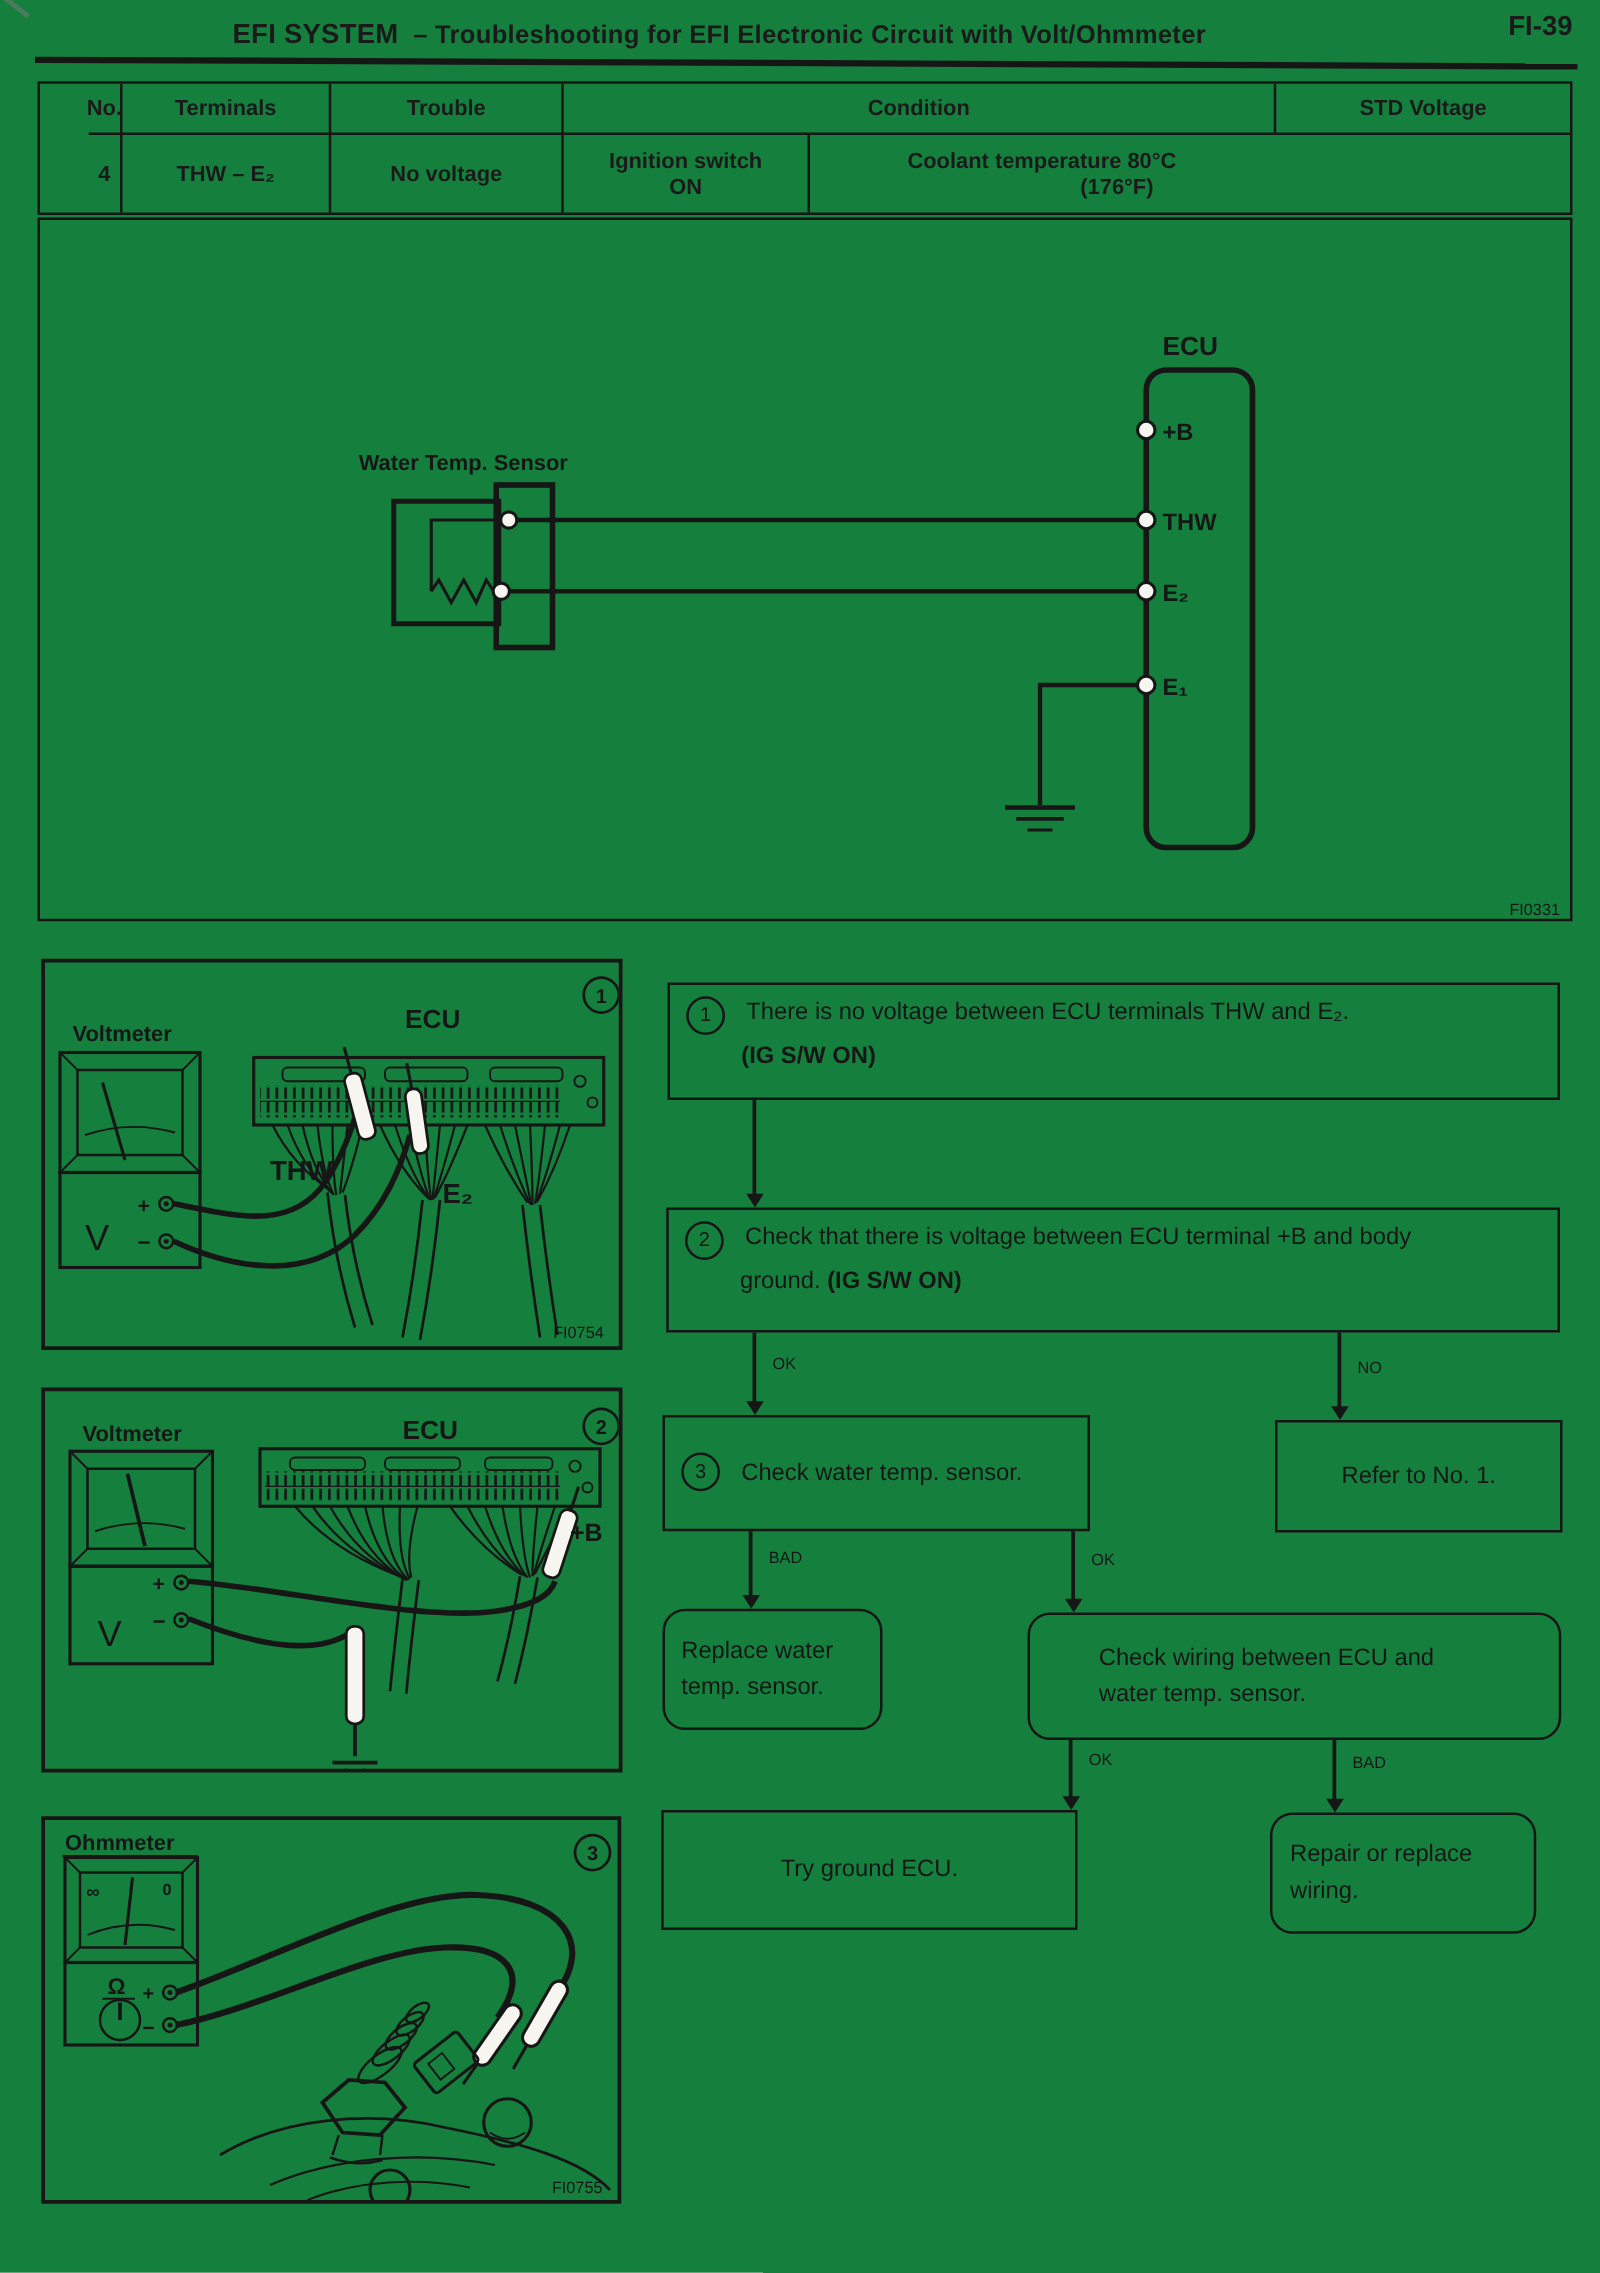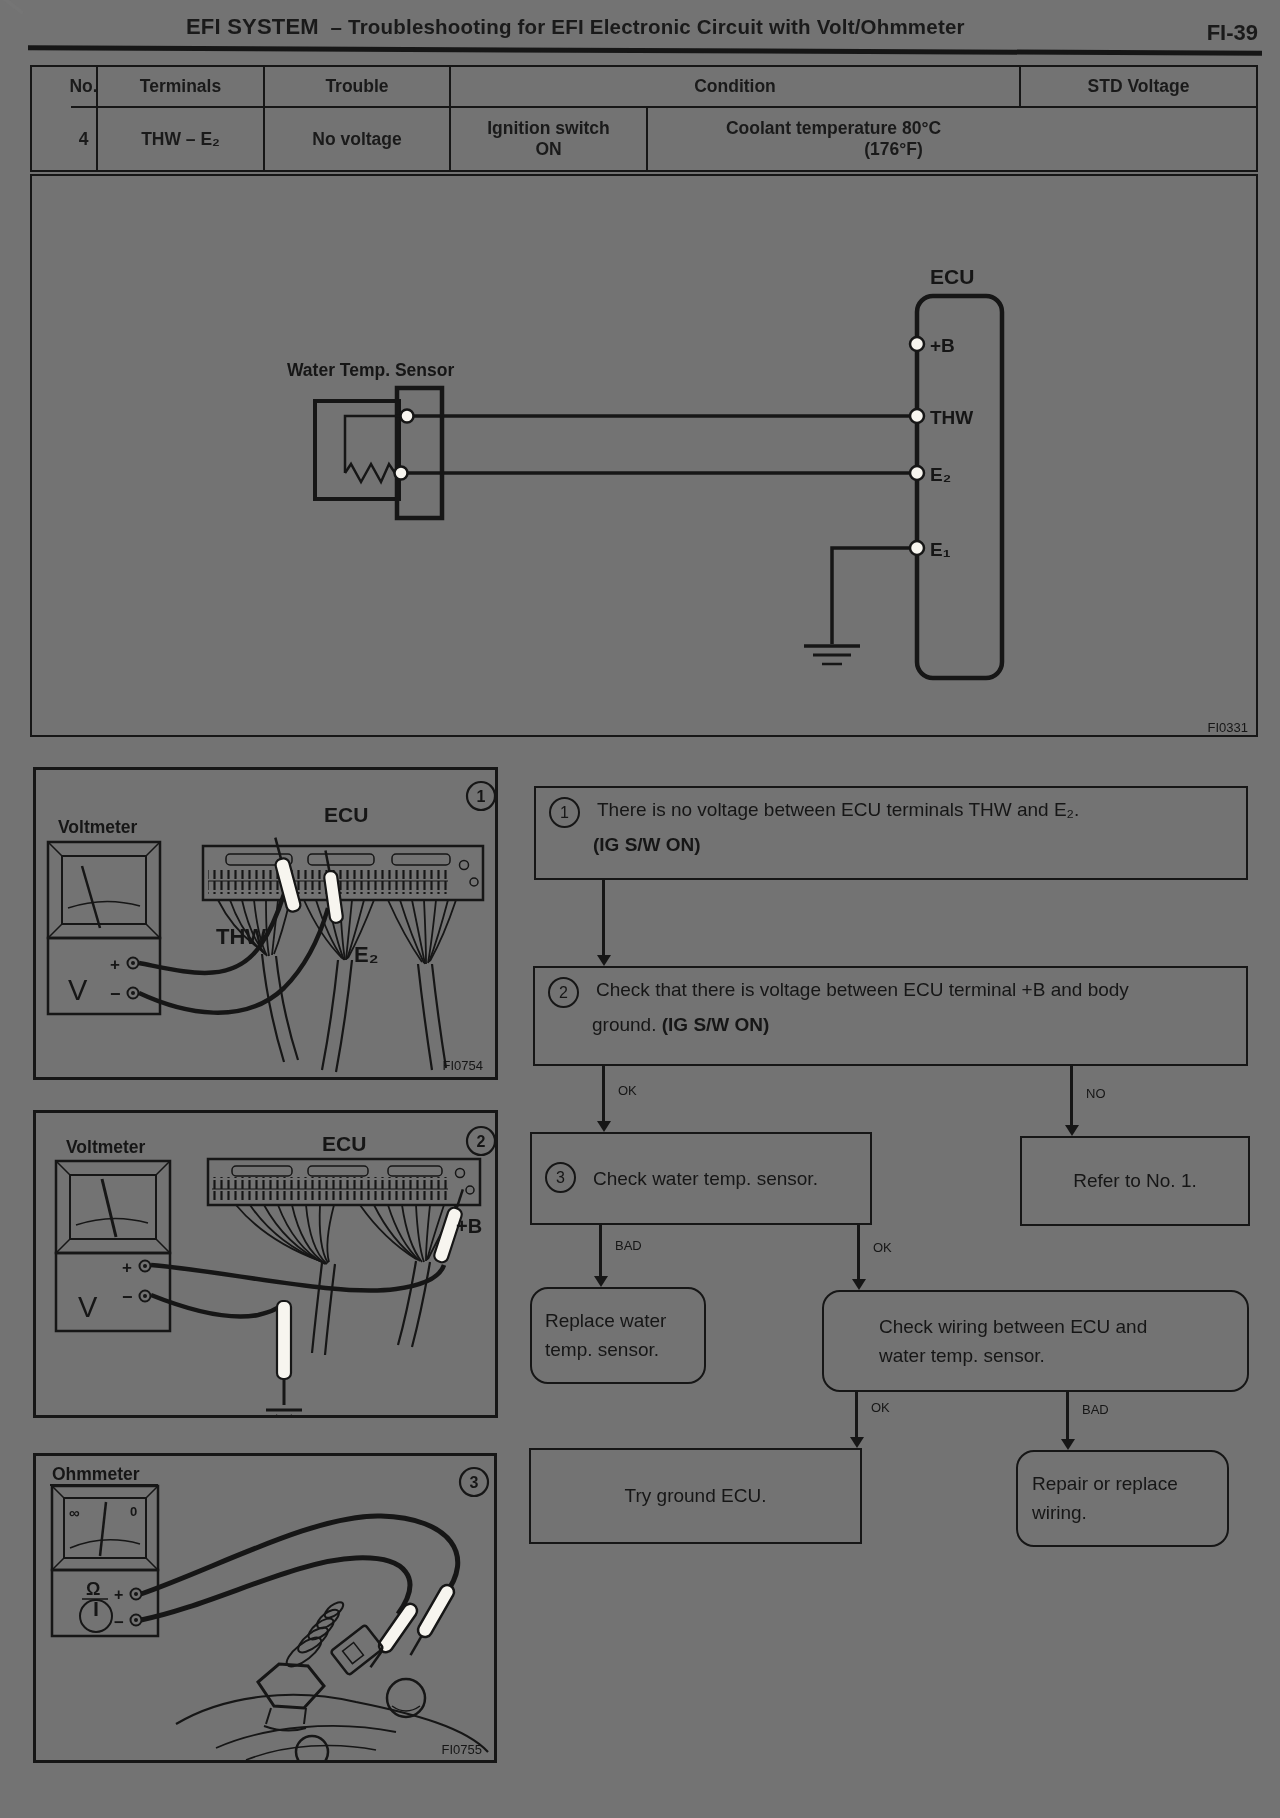--- a/index.html
+++ b/index.html
@@ -1,22 +1,22 @@
 <!DOCTYPE html>
 <html><head>
 <meta charset="utf-8">
 <style>
   html,body{margin:0;padding:0;}
   body{width:1280px;height:1818px;background:#eceae4;font-family:"Liberation Sans","DejaVu Sans",sans-serif;color:#1a1a1a;}
-  #page{position:relative;width:1280px;height:1818px;background:#737373;overflow:hidden;}
+  #page{position:relative;width:1280px;height:1818px;background:#15803d;overflow:hidden;}
   .b{font-weight:700;}
   
   #page-title{position:absolute;left:186px;top:14px;font-size:20.5px;font-weight:700;letter-spacing:.2px;white-space:nowrap;}
   #page-title .brand{font-size:22px;font-weight:700;}
-  #page-number{position:absolute;right:22px;top:20px;font-size:22px;font-weight:700;}
+  #page-number{position:absolute;right:22px;top:8px;font-size:22px;font-weight:700;}
   #header-rule{position:absolute;left:28px;top:48px;width:1234px;height:5px;background:#161616;transform:rotate(.25deg);}
   #scan-artifact{position:absolute;left:-4px;top:2px;width:30px;height:4px;background:#777;transform:rotate(38deg);opacity:.55;border-radius:2px;}
   
   #spec-table{position:absolute;left:30px;top:65px;width:1228px;border:2.5px solid #161616;display:grid;grid-template-columns:64px 167px 186px 197px 373px 1fr;grid-template-rows:41px 62px;background:transparent;box-sizing:border-box;}
   #spec-table .cell{display:flex;align-items:center;justify-content:center;flex-direction:column;font-weight:700;font-size:17.5px;line-height:1.2;text-align:center;border-left:2px solid #161616;box-sizing:border-box;}
   #spec-table .first{border-left:none;margin-left:39px;}
   #spec-table .hcell{border-bottom:2.5px solid #161616;}
   #spec-table .cond-head{grid-column:4/6;}
   .dim2{font-size:18px;}
   

